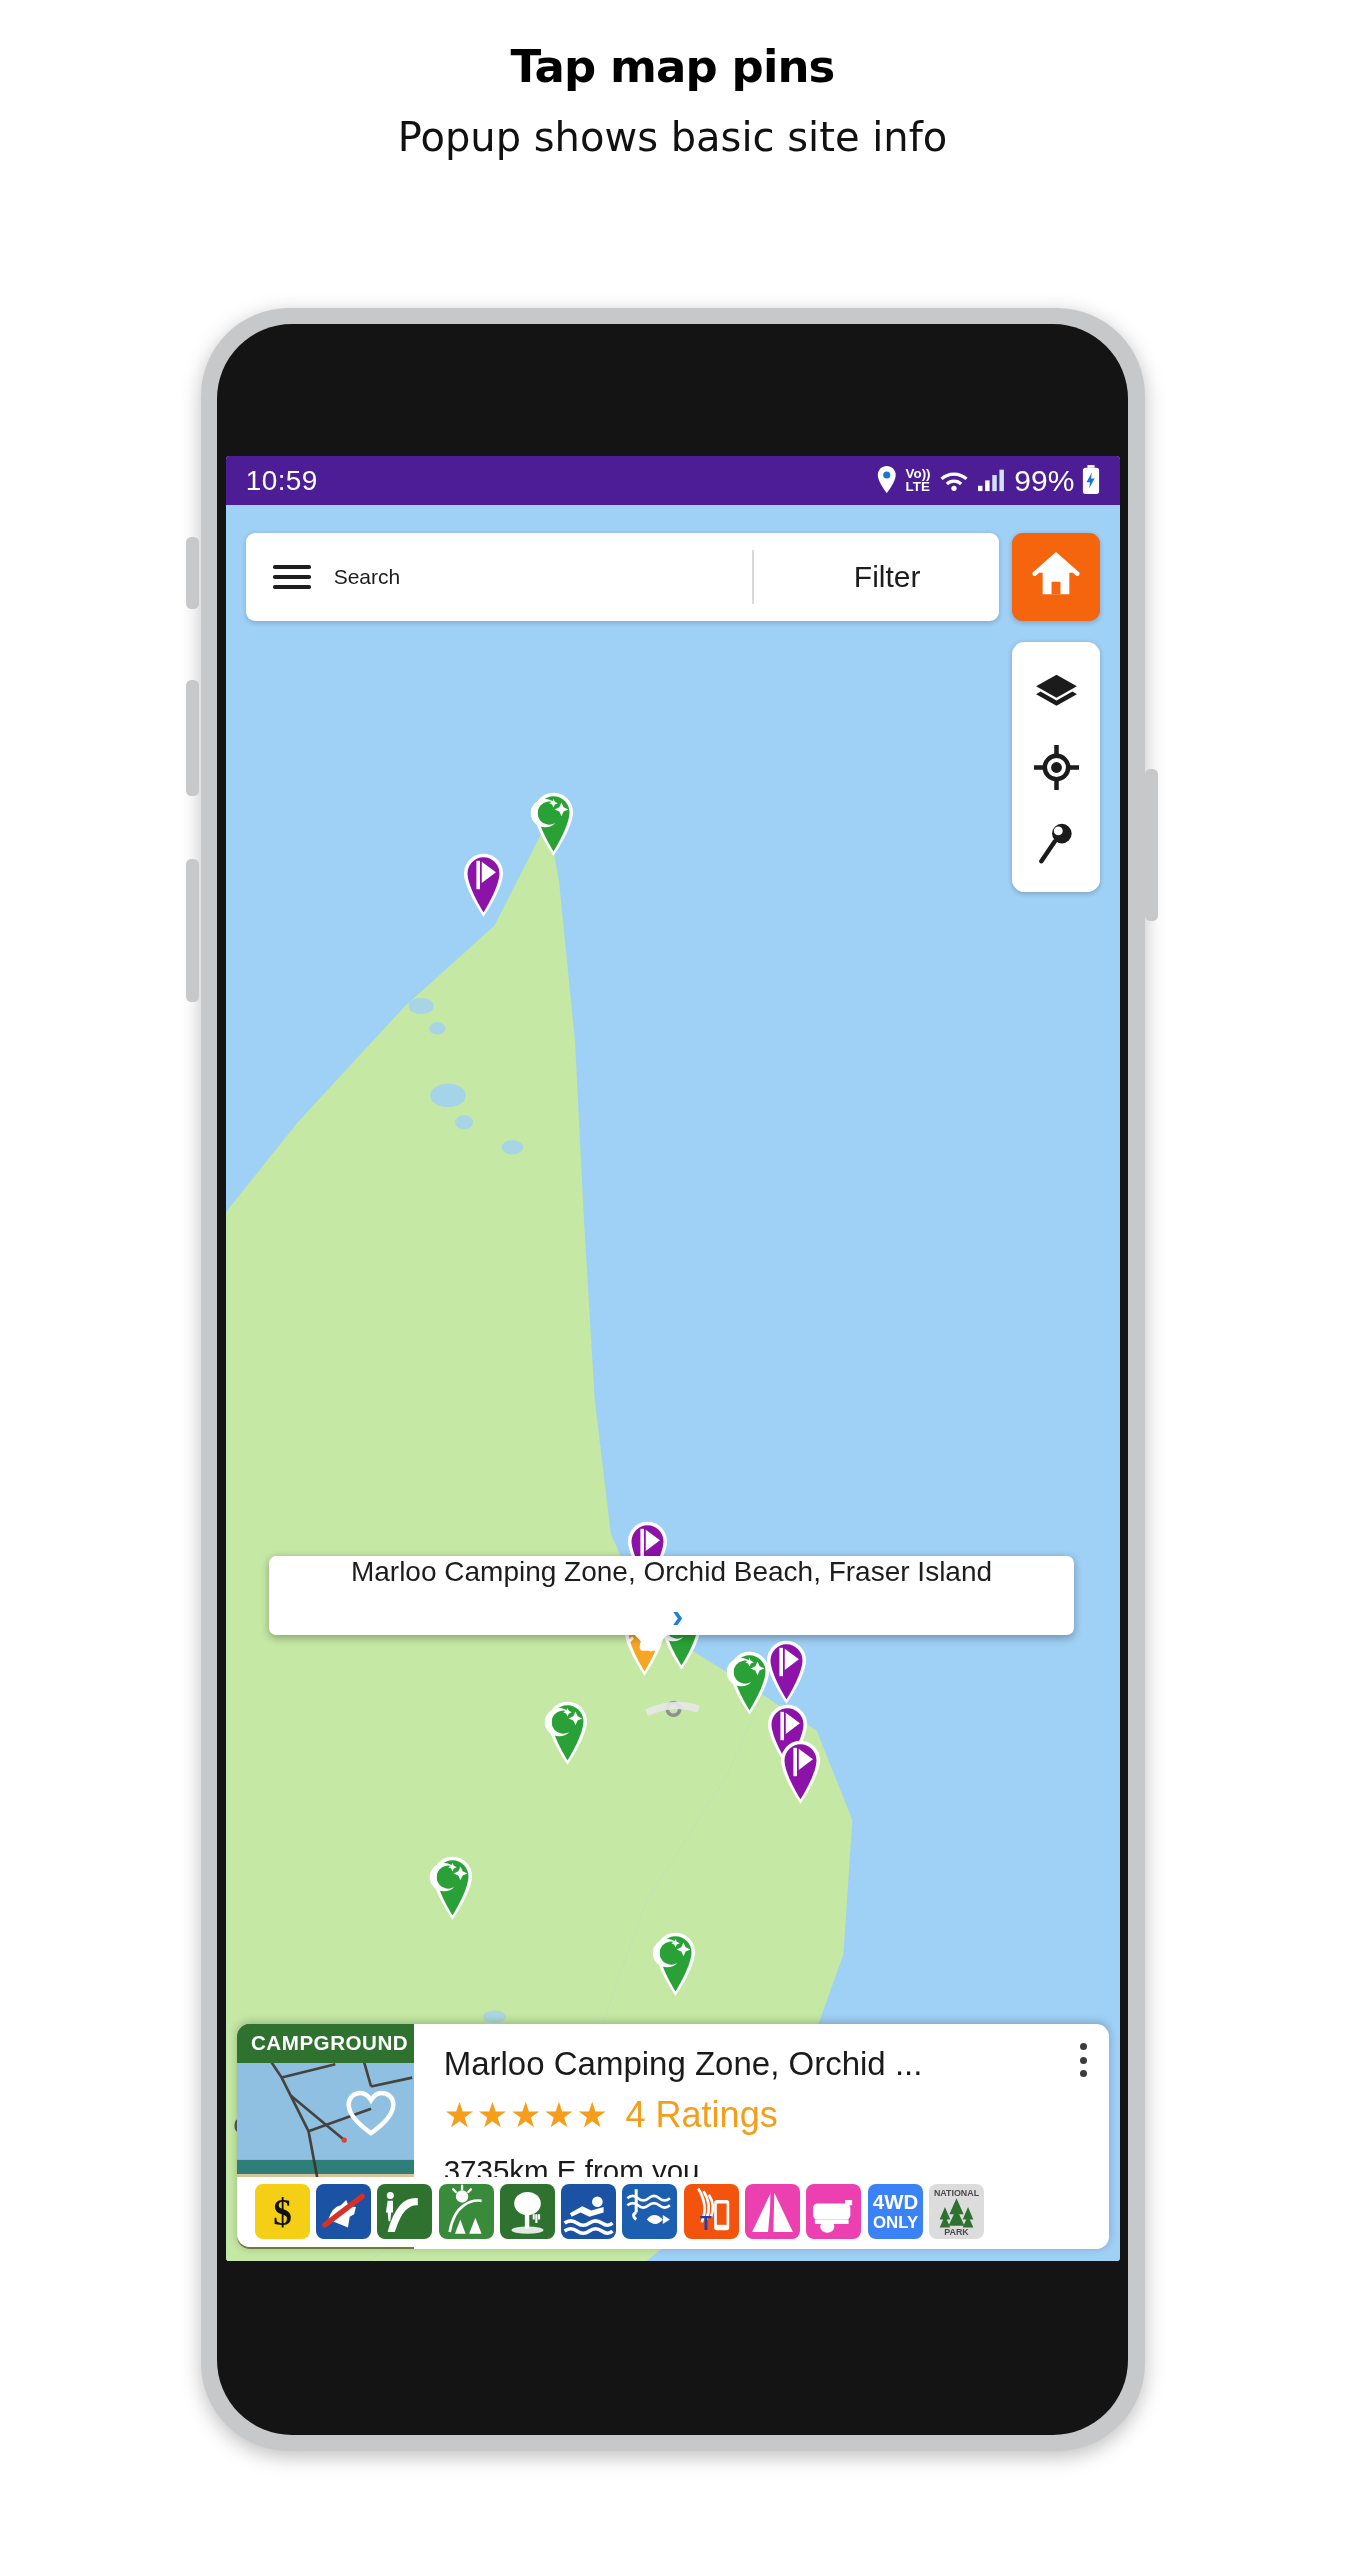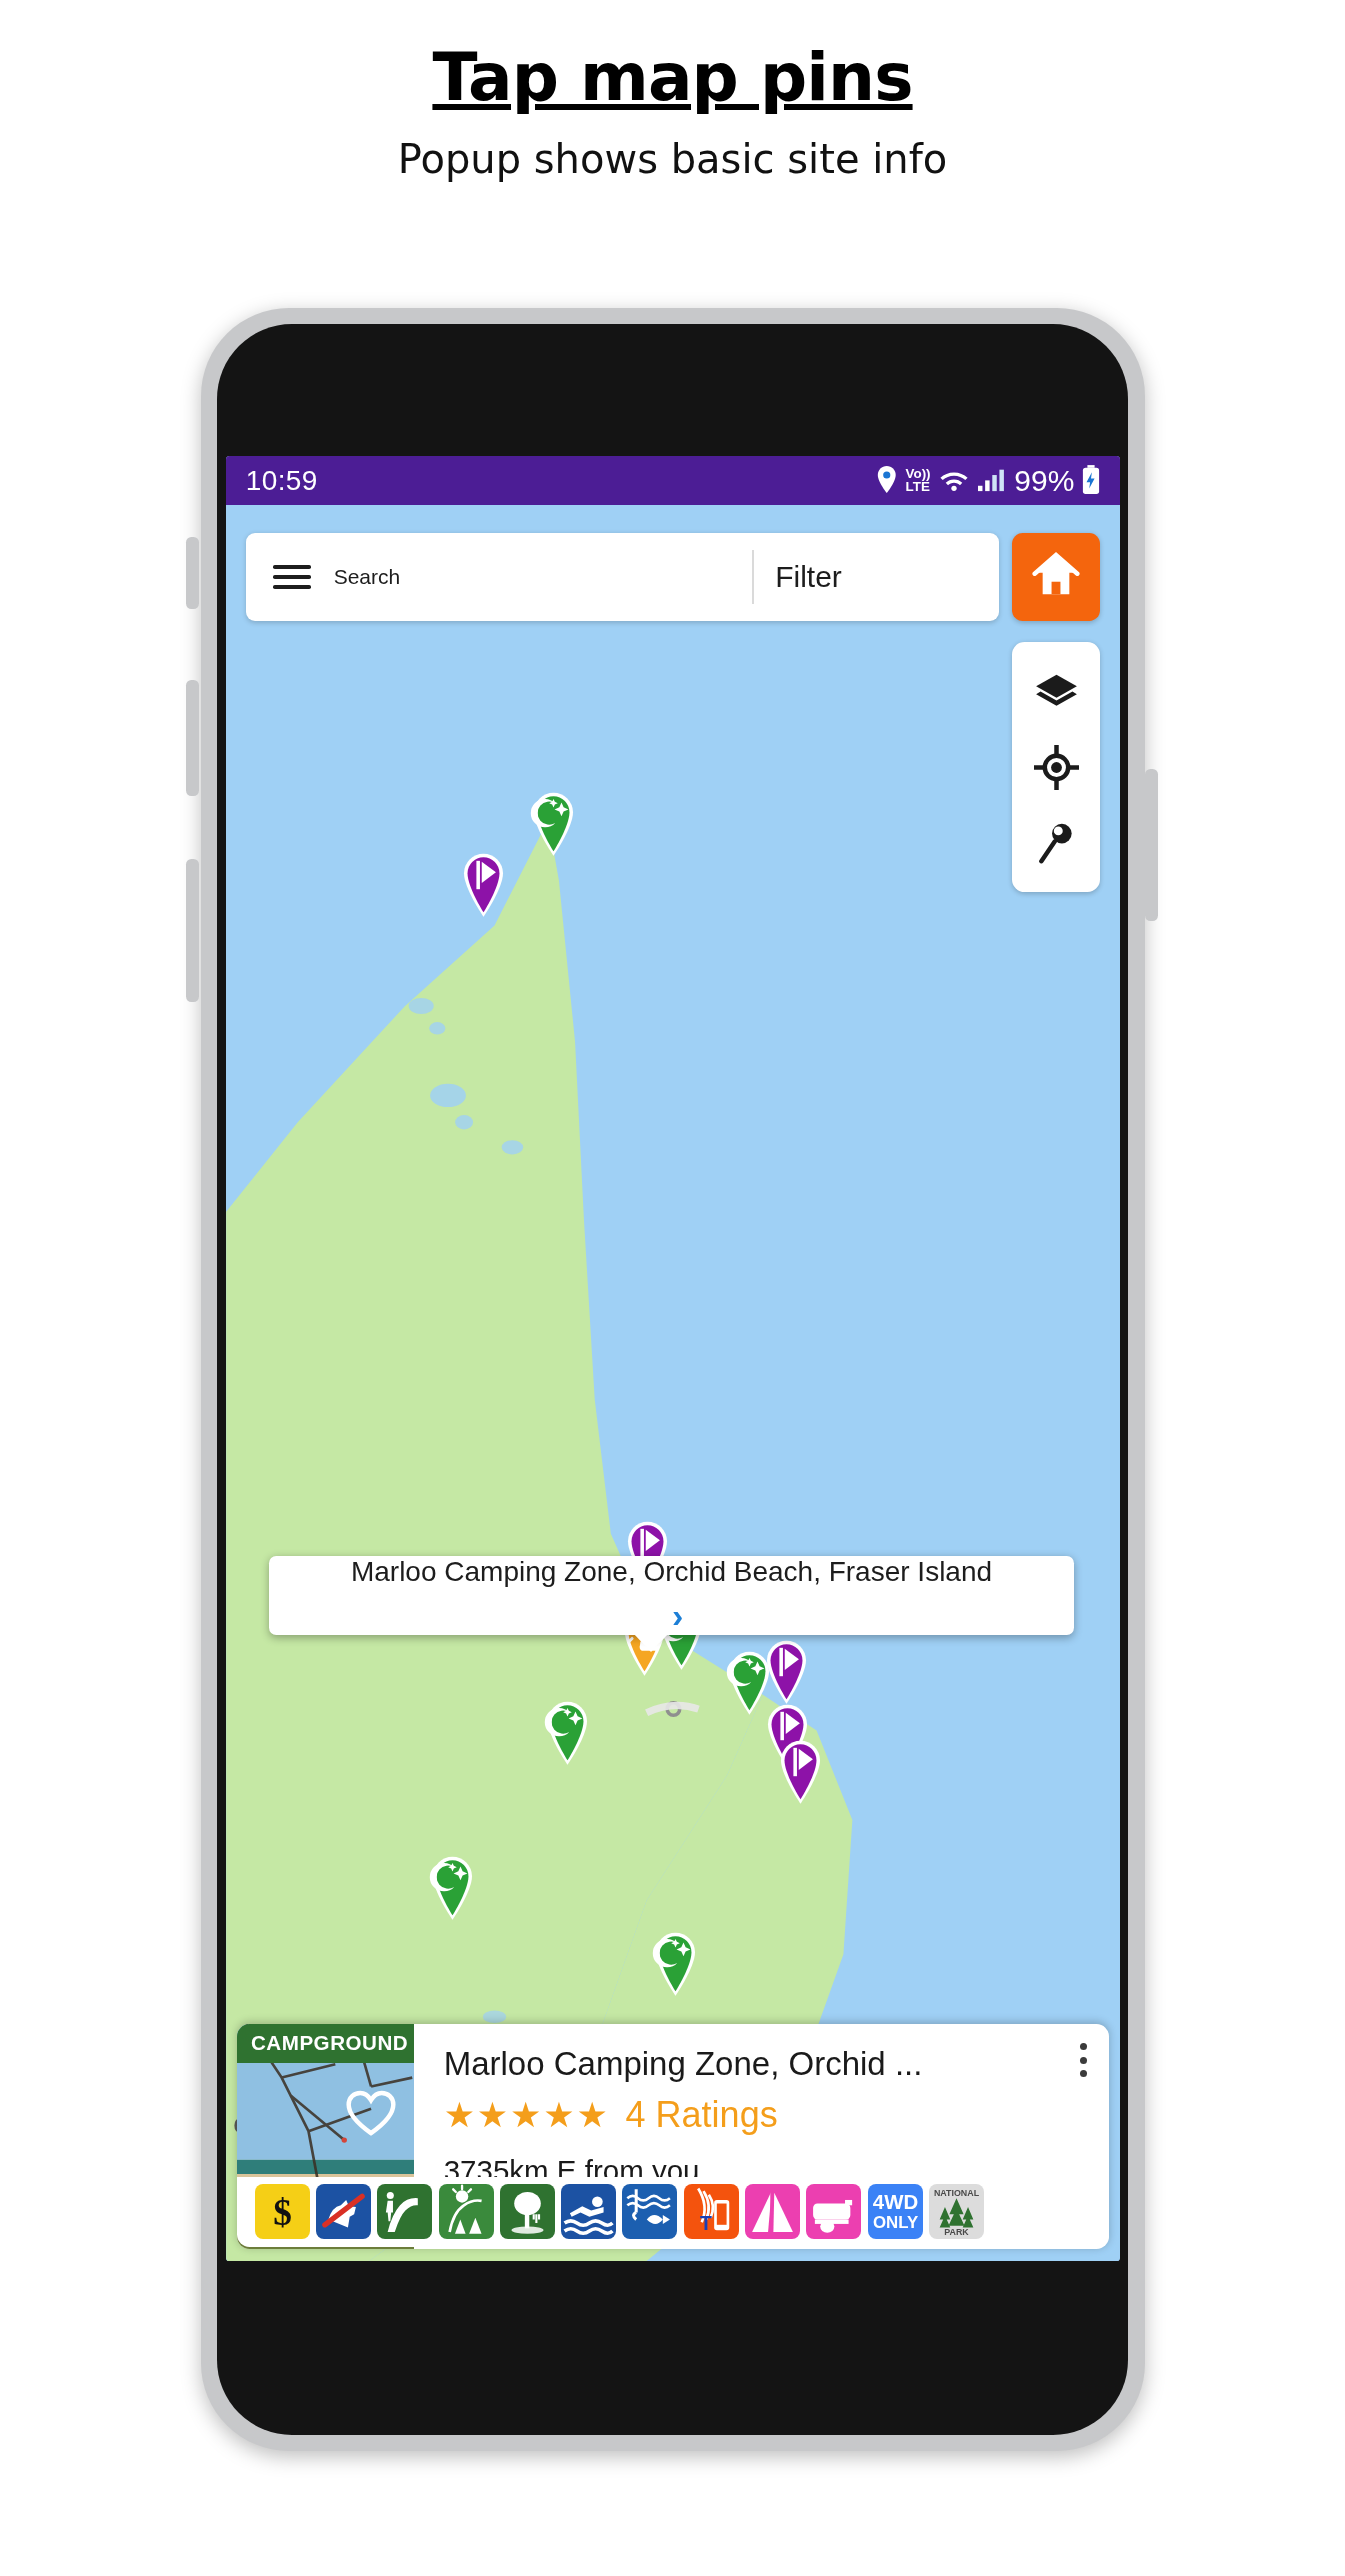--- a/index.html
+++ b/index.html
@@ -8,22 +8,22 @@
     background: #ffffff;
     font-family: "Liberation Sans", sans-serif;
     overflow: hidden;
   }
   .page { position: relative; width:1345px; height:2576px; }
 
   
   .heading-block { position:absolute; top:0; left:0; width:1345px; text-align:center; }
   .h-title {
     font-family:"DejaVu Sans", sans-serif;
-    font-weight:700; font-size:66px; letter-spacing:-0.9px;
-    color:#000; margin-top:43px; line-height:1.05;text-decoration:underline;
+    font-weight:700; font-size:45px; letter-spacing:-0.9px;
+    color:#000; margin-top:43px; line-height:1.05;
   }
   .h-sub {
     font-family:"DejaVu Sans", sans-serif;
     font-weight:400; font-size:40px; color:#111;
     margin-top:25px; line-height:1.1;
   }
 
   
   .phone-outer {
     position:absolute; left:201px; top:308px;
@@ -84,21 +84,21 @@
   }
   .searchbox {
     flex:1; background:#fff; border-radius:9px;
     display:flex; align-items:center;
     box-shadow:0 1.8px 5.4px rgba(0,0,0,.18);
   }
   .hamb { width:38px; margin-left:27px; display:flex; flex-direction:column; gap:6.3px; }
   .hamb i { display:block; height:3.6px; background:#1d1d1d; border-radius:1.8px; }
   .search-label { font-size:21px; color:#1d1d1d; margin-left:23px; flex:1; }
   .vsep { width:1.8px; height:54px; background:#dadada; }
-  .filter-label { font-size:30px; color:#1d1d1d; width:224px; text-align:left;margin-left:21px; }
+  .filter-label { font-size:30px; color:#1d1d1d; width:224px; text-align:center;margin-left:21px; }
   .homebtn {
     width:88px; background:#f4650d; border-radius:10.7px;
     display:flex; align-items:center; justify-content:center;
     box-shadow:0 1.8px 5.4px rgba(0,0,0,.2);
   }
 
   
   .mapctl {
     position:absolute; right:19.7px; top:186px;
     width:88px; height:250px; background:#fff; border-radius:12.5px;

